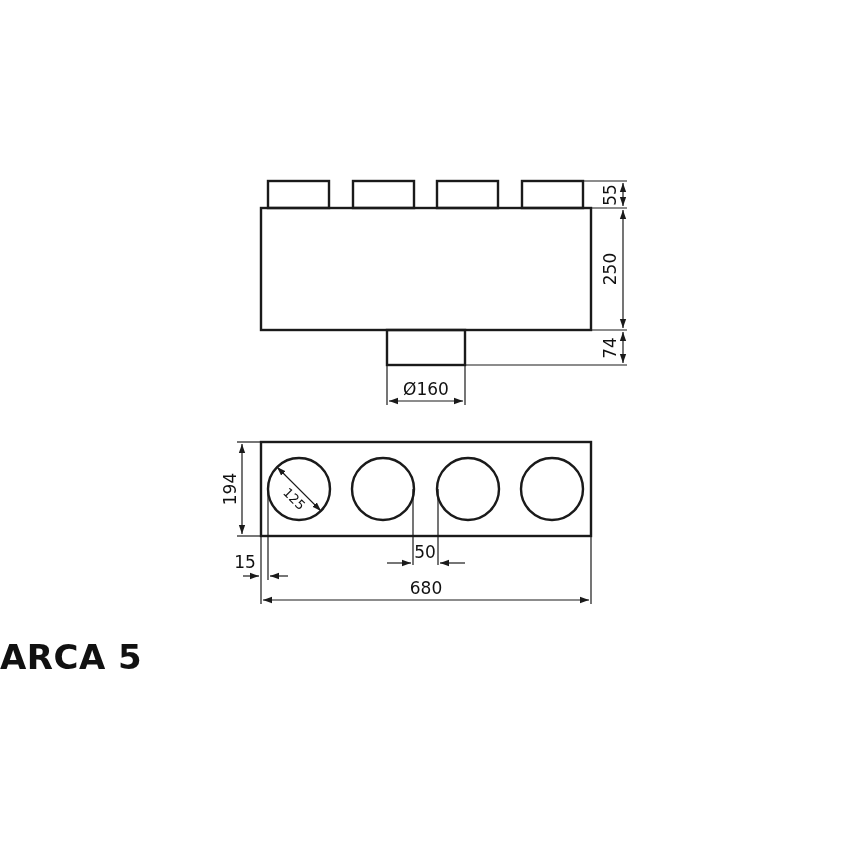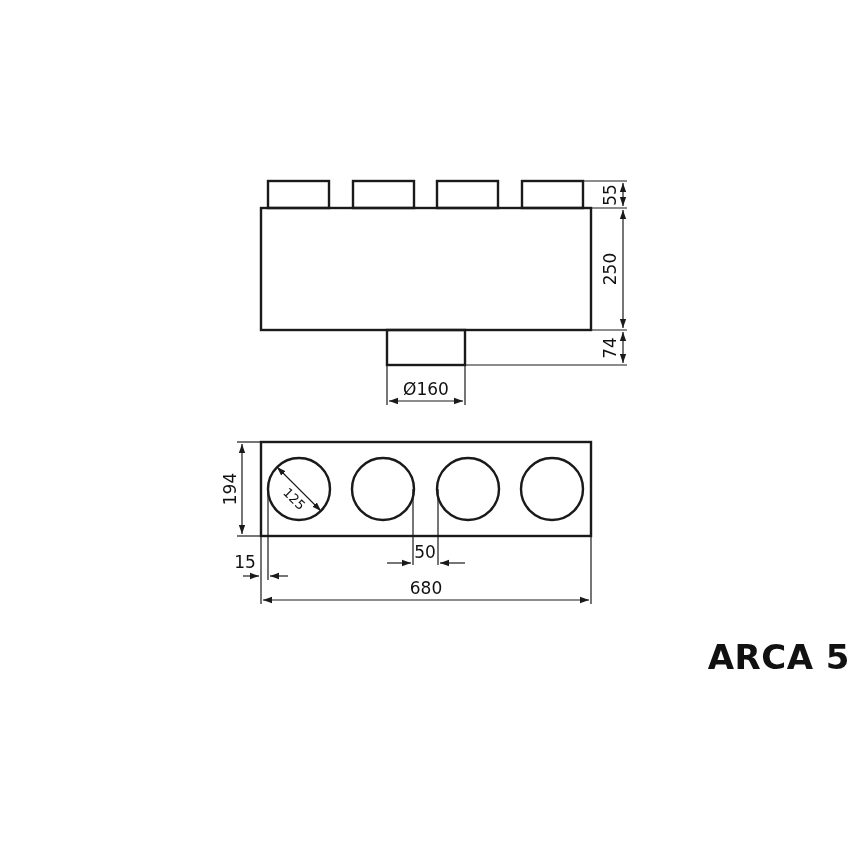--- a/index.html
+++ b/index.html
@@ -2,21 +2,21 @@
 <html><head>
   <meta charset="utf-8">
   <style>
     html, body { margin: 0; padding: 0; background: #ffffff; }
     body { width: 850px; height: 850px; overflow: hidden; position: relative; font-family: "DejaVu Sans", sans-serif; }
     #drawing { position: absolute; left: 0; top: 0; width: 850px; height: 850px; }
     .ln { stroke: #1a1a1a; stroke-width: 2.4; fill: none; }
     .dim { stroke: #1a1a1a; stroke-width: 1.2; fill: none; }
     .lbl { font-family: "DejaVu Sans", sans-serif; font-size: 17px; fill: #111111; }
     .lbl-sm { font-family: "DejaVu Sans", sans-serif; font-size: 13px; fill: #111111; }
-    .title { position: absolute; left: 0; width: 850px; top: 637px; text-align: right; font-family: "DejaVu Sans", sans-serif; font-weight: bold; font-size: 34px; color: #111111; letter-spacing: 0.5px; }
+    .title { position: absolute; left: 0; width: 850px; top: 637px; text-align: left; font-family: "DejaVu Sans", sans-serif; font-weight: bold; font-size: 34px; color: #111111; letter-spacing: 0.5px; }
   </style>
 </head>
 <body>
 
 <svg id="drawing" viewBox="0 0 850 850" xmlns="http://www.w3.org/2000/svg">
   <defs>
     <marker id="arr" viewBox="0 0 10 10" refX="10" refY="5" markerWidth="9" markerHeight="9" orient="auto-start-reverse" markerUnits="userSpaceOnUse">
       <path d="M0,1.5 L10,5 L0,8.5 z" fill="#1a1a1a"></path>
     </marker>
   </defs>

